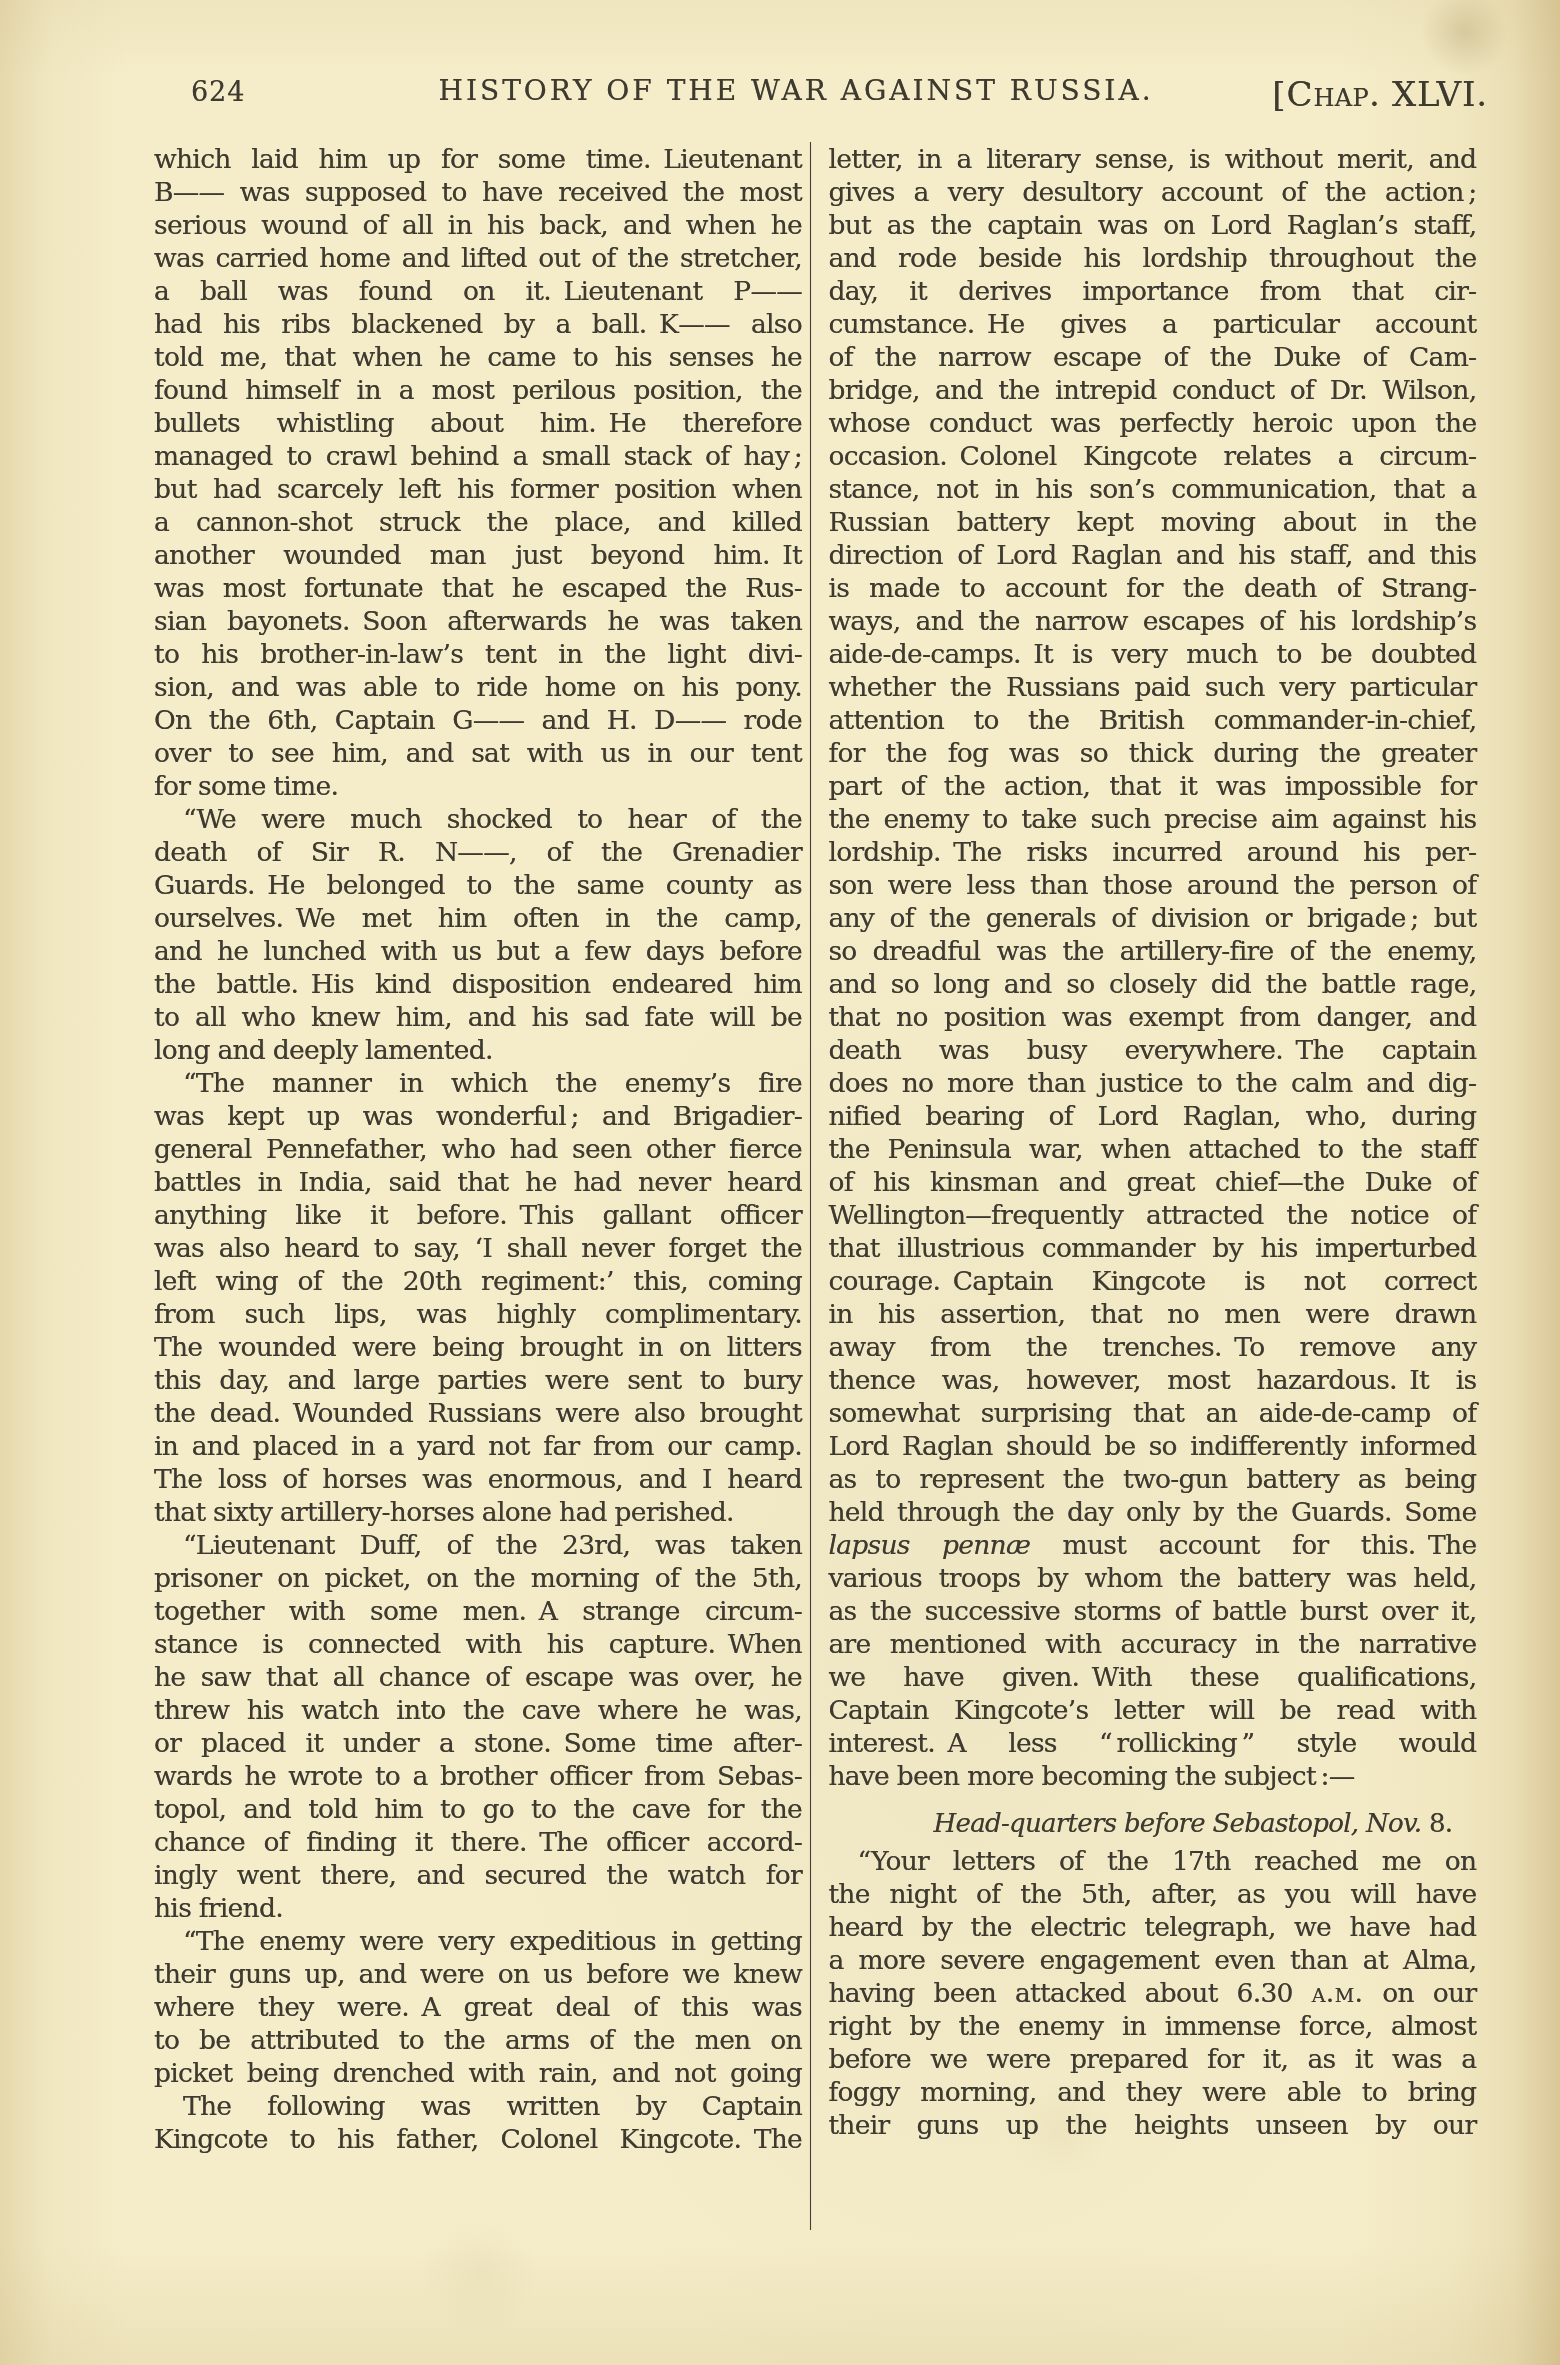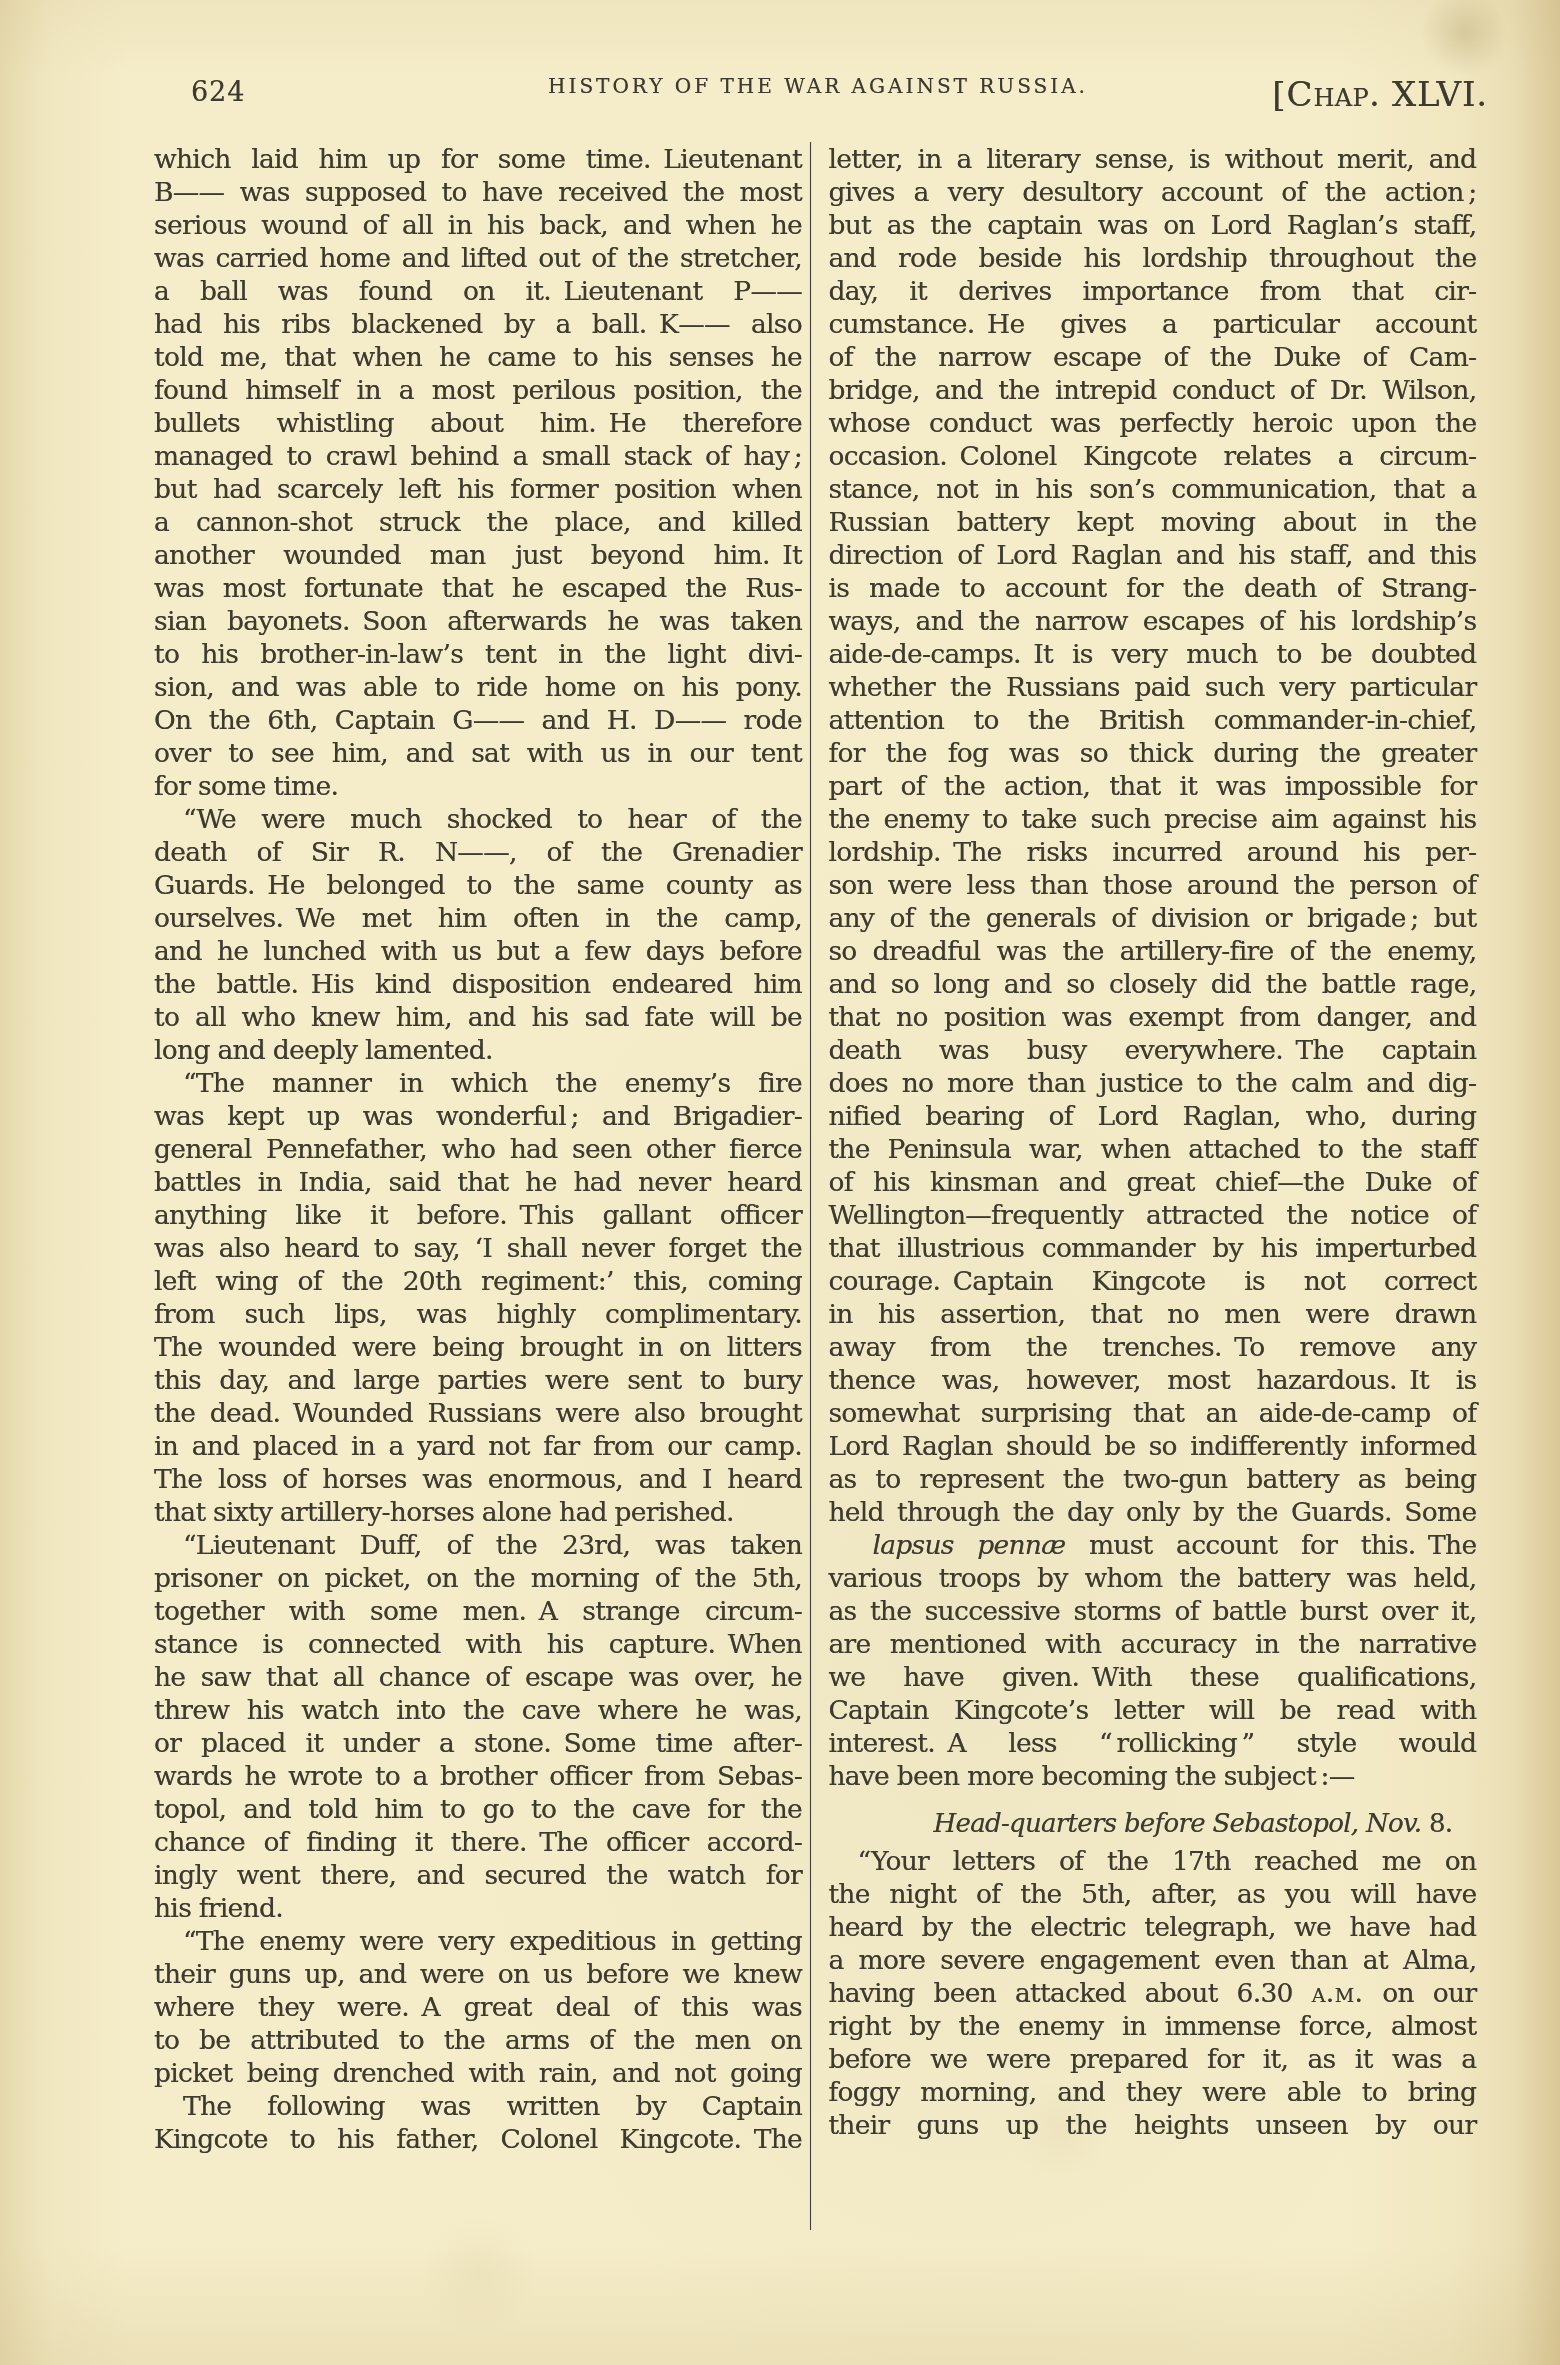--- a/index.html
+++ b/index.html
@@ -25,43 +25,43 @@
     color: #3e3a30;
     text-shadow: 0 0 0.6px rgba(62,58,48,0.55), 0.3px 0.3px 0.4px rgba(62,58,48,0.25);
   }
   
   .page-header { position: absolute; top: 74px; left: 0; width: 1561px; height: 36px; }
   .page-num {
     position: absolute; left: 191px; top: 1.7px;
     font-size: 27px; letter-spacing: 0.9px;
   }
   .running-title {
-    position: absolute; left: 818px; top: 0; transform: translateX(-50%);
-    font-size: 20px; letter-spacing: 3px; white-space: nowrap;
+    position: absolute; left: 796px; top: 0; transform: translateX(-50%);
+    font-size: 28px; letter-spacing: 3px; white-space: nowrap;
   }
   .chapter-label {
     position: absolute; right: 73px; top: 0;
     font-size: 34px; letter-spacing: 0.9px; white-space: nowrap;
   }
   
   .columns { position: absolute; left: 154px; top: 142px; display: flex; }
   .col { font-size: 26.5px; line-height: 33px; letter-spacing: -0.7px; }
   .col-left  { width: 648px; margin-right: 7.7px; }
   .col-right { width: 648px; }
   .divider {
     width: 1.7px; height: 2088px; background: #45413a; margin-right: 17px;
     box-shadow: 0 0 0.9px rgba(62,58,48,0.6);
   }
   .para { margin: 0; }
   .para.indent .line:first-child { text-indent: 29px; }
   .line { text-align: justify; text-align-last: justify; }
   .line.last { text-align-last: left; }
   .para.dateline { margin: 15.4px 0 3.4px 0; }
   .para.dateline .line { text-align: right; text-align-last: right; padding-right: 24px; font-size: 26px; }
-  i { font-style: italic; margin-left: 44px; }
+  i { font-style: italic; }
   .sc { font-variant: small-caps; letter-spacing: 0.4px; }
 </style>
 </head>
 <body>
 
 <div class="page">
 
   <header class="page-header">
     <span class="page-num ink">624</span>
     <span class="running-title ink">HISTORY OF THE WAR AGAINST RUSSIA.</span>

